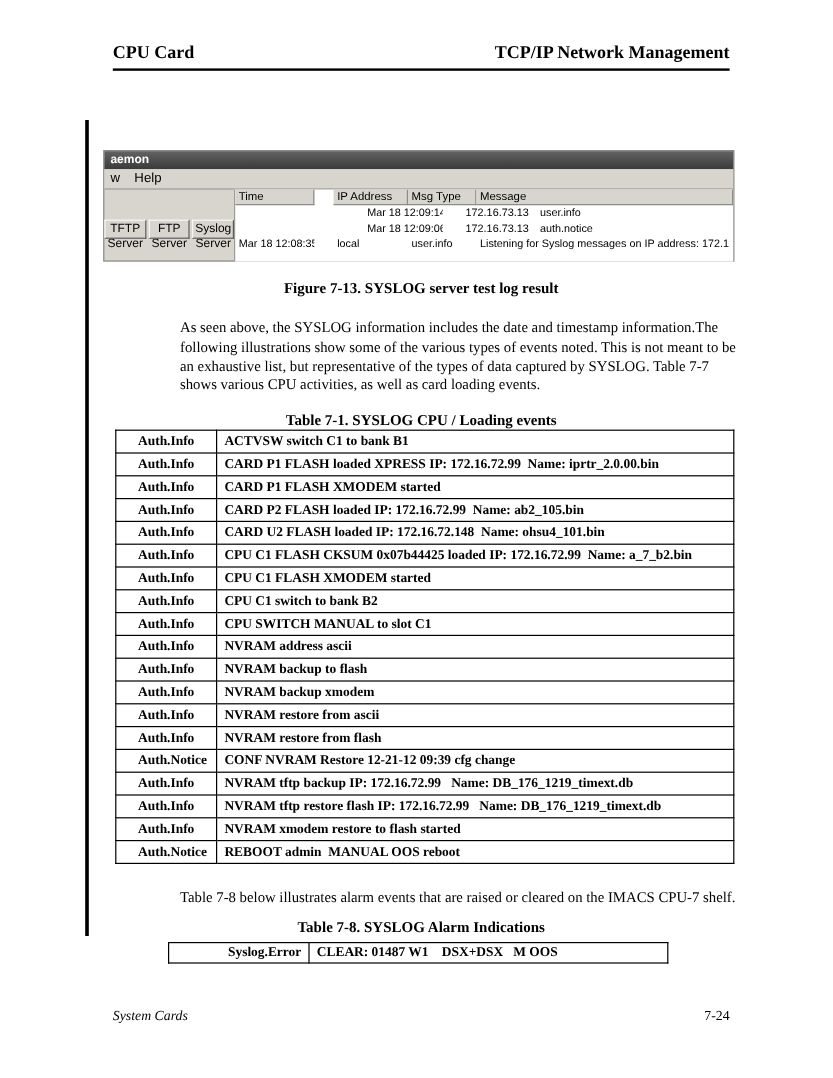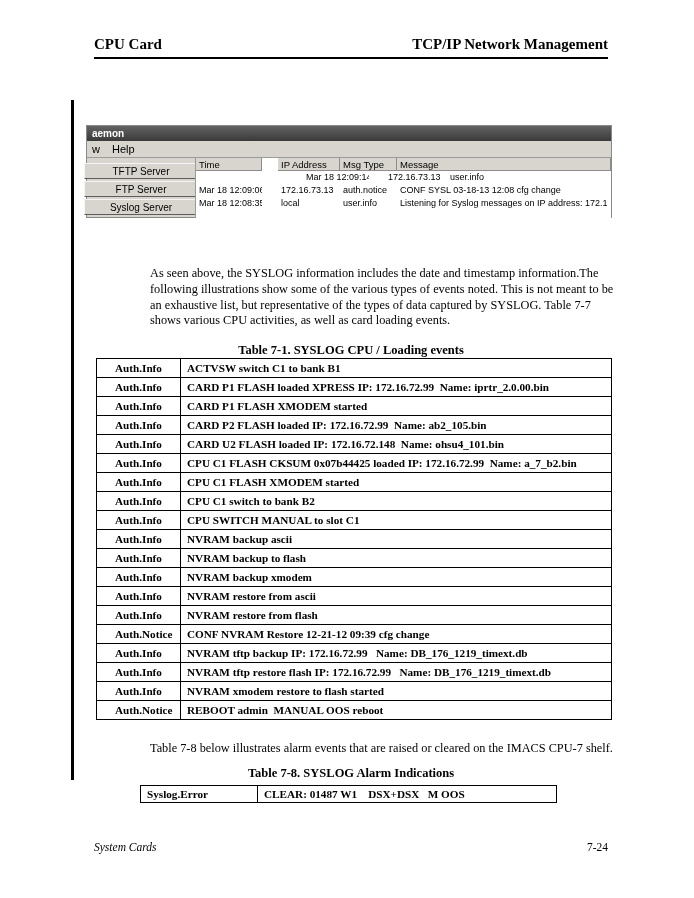--- a/index.html
+++ b/index.html
@@ -19,21 +19,21 @@
   
   .window{position:absolute;left:86px;top:125px;width:526px;height:93px;
           border:1px solid #8a8a8a;background:#d8d5ce;
           font-family:"Liberation Sans", sans-serif;box-sizing:border-box;}
   .titlebar{height:15px;background:linear-gradient(#636363,#3a3a3a);color:#fff;
             font-size:10px;font-weight:bold;display:flex;align-items:center;padding-left:5px;}
   .menubar{height:16px;background:#d8d5ce;border-bottom:1px solid #9b9b9b;
            display:flex;align-items:center;gap:12px;padding-left:5px;font-size:11px;}
   .menubar span{cursor:default;}
   .win-content{display:flex;height:60px;}
-  .sidebar{width:108px;padding-top:5px;display:flex;flex-direction:column;
+  .sidebar{width:108px;padding-top:5px;display:flex;flex-direction:row;
            align-items:center;gap:2px;box-sizing:border-box;}
   .srv-btn{width:114px;height:16px;font-family:"Liberation Sans", sans-serif;font-size:10px;
            background:#d8d5ce;color:#000;line-height:13px;
            border-top:1px solid #f5f5f5;border-left:1px solid #f5f5f5;
            border-right:1px solid #5c5c5c;border-bottom:1px solid #5c5c5c;
            padding:0;}
   .log-area{flex:1;background:#fff;border-left:1px solid #9b9b9b;overflow:hidden;}
   .log-row{display:flex;height:13px;justify-content:center;}
   .log-header .log-cell{background:#d8d5ce;border-right:1px solid #8c8c8c;
                         border-bottom:1px solid #8c8c8c;font-size:9.5px;}
@@ -49,21 +49,21 @@
   #table77{position:absolute;top:358px;left:96px;width:516px;border-collapse:collapse;}
   #table77 td{border:1px solid #000;font-weight:bold;font-size:11.2px;height:18px;
               padding:0 3px 0 6px;white-space:pre;overflow:hidden;}
   #table77 td.lbl{width:62px;padding-left:18px;}
   .para2{position:absolute;top:741px;left:150px;font-size:12.3px;white-space:nowrap;}
   .t78-title{position:absolute;top:766px;left:94px;width:514px;text-align:center;
              font-weight:bold;font-size:12.5px;}
   #table78{position:absolute;top:785px;left:140px;width:417px;border-collapse:collapse;}
   #table78 td{border:1px solid #000;font-weight:bold;font-size:11.2px;height:16px;
               padding:0 6px;white-space:pre;overflow:hidden;}
-  #table78 td.lbl{width:104px;text-align:left;margin-top:28px;}
+  #table78 td.lbl{width:104px;text-align:right;margin-top:28px;}
 </style>
 </head>
 <body>
 
 <div class="page">
 
   <div class="hdr-left">CPU Card</div>
   <div class="hdr-right">TCP/IP Network Management</div>
   <div class="hdr-rule"></div>
 
@@ -92,32 +92,32 @@
           </div>
           <div class="log-row">
             <div class="log-cell c0">Mar 18 12:09:14</div>
             <div class="log-cell c1">172.16.73.13</div>
             <div class="log-cell c2">user.info</div>
           </div>
           <div class="log-row">
             <div class="log-cell c0">Mar 18 12:09:06</div>
             <div class="log-cell c1">172.16.73.13</div>
             <div class="log-cell c2">auth.notice</div>
-            <div class="log-cell c3">CONF SYSL 03-18-13 12:08 cfg change</div>
           </div>
           <div class="log-row">
             <div class="log-cell c0">Mar 18 12:08:35</div>
             <div class="log-cell c1">local</div>
             <div class="log-cell c2">user.info</div>
             <div class="log-cell c3">Listening for Syslog messages on IP address: 172.1</div>
           </div>
         </div>
     </div>
   </div>
 
+  <div class="fig-caption">Figure 7-13. SYSLOG server test log result</div>
 
   <div class="para1">As seen above, the SYSLOG information includes the date and timestamp information.The following illustrations show some of the various types of events noted. This is not meant to be an exhaustive list, but representative of the types of data captured by SYSLOG. Table 7-7 shows various CPU activities, as well as card loading events.</div>
 
   <div class="t77-title">Table 7-1. SYSLOG CPU / Loading events</div>
   <table id="table77">
       <tbody>
         <tr>
           <td class="lbl">Auth.Info</td>
           <td class="txt">ACTVSW switch C1 to bank B1</td>
         </tr>
@@ -148,21 +148,21 @@
         <tr>
           <td class="lbl">Auth.Info</td>
           <td class="txt">CPU C1 switch to bank B2</td>
         </tr>
         <tr>
           <td class="lbl">Auth.Info</td>
           <td class="txt">CPU SWITCH MANUAL to slot C1</td>
         </tr>
         <tr>
           <td class="lbl">Auth.Info</td>
-          <td class="txt">NVRAM backup ascii</td>
+          <td class="txt">NVRAM address ascii</td>
         </tr>
         <tr>
           <td class="lbl">Auth.Info</td>
           <td class="txt">NVRAM backup to flash</td>
         </tr>
         <tr>
           <td class="lbl">Auth.Info</td>
           <td class="txt">NVRAM backup xmodem</td>
         </tr>
         <tr>

